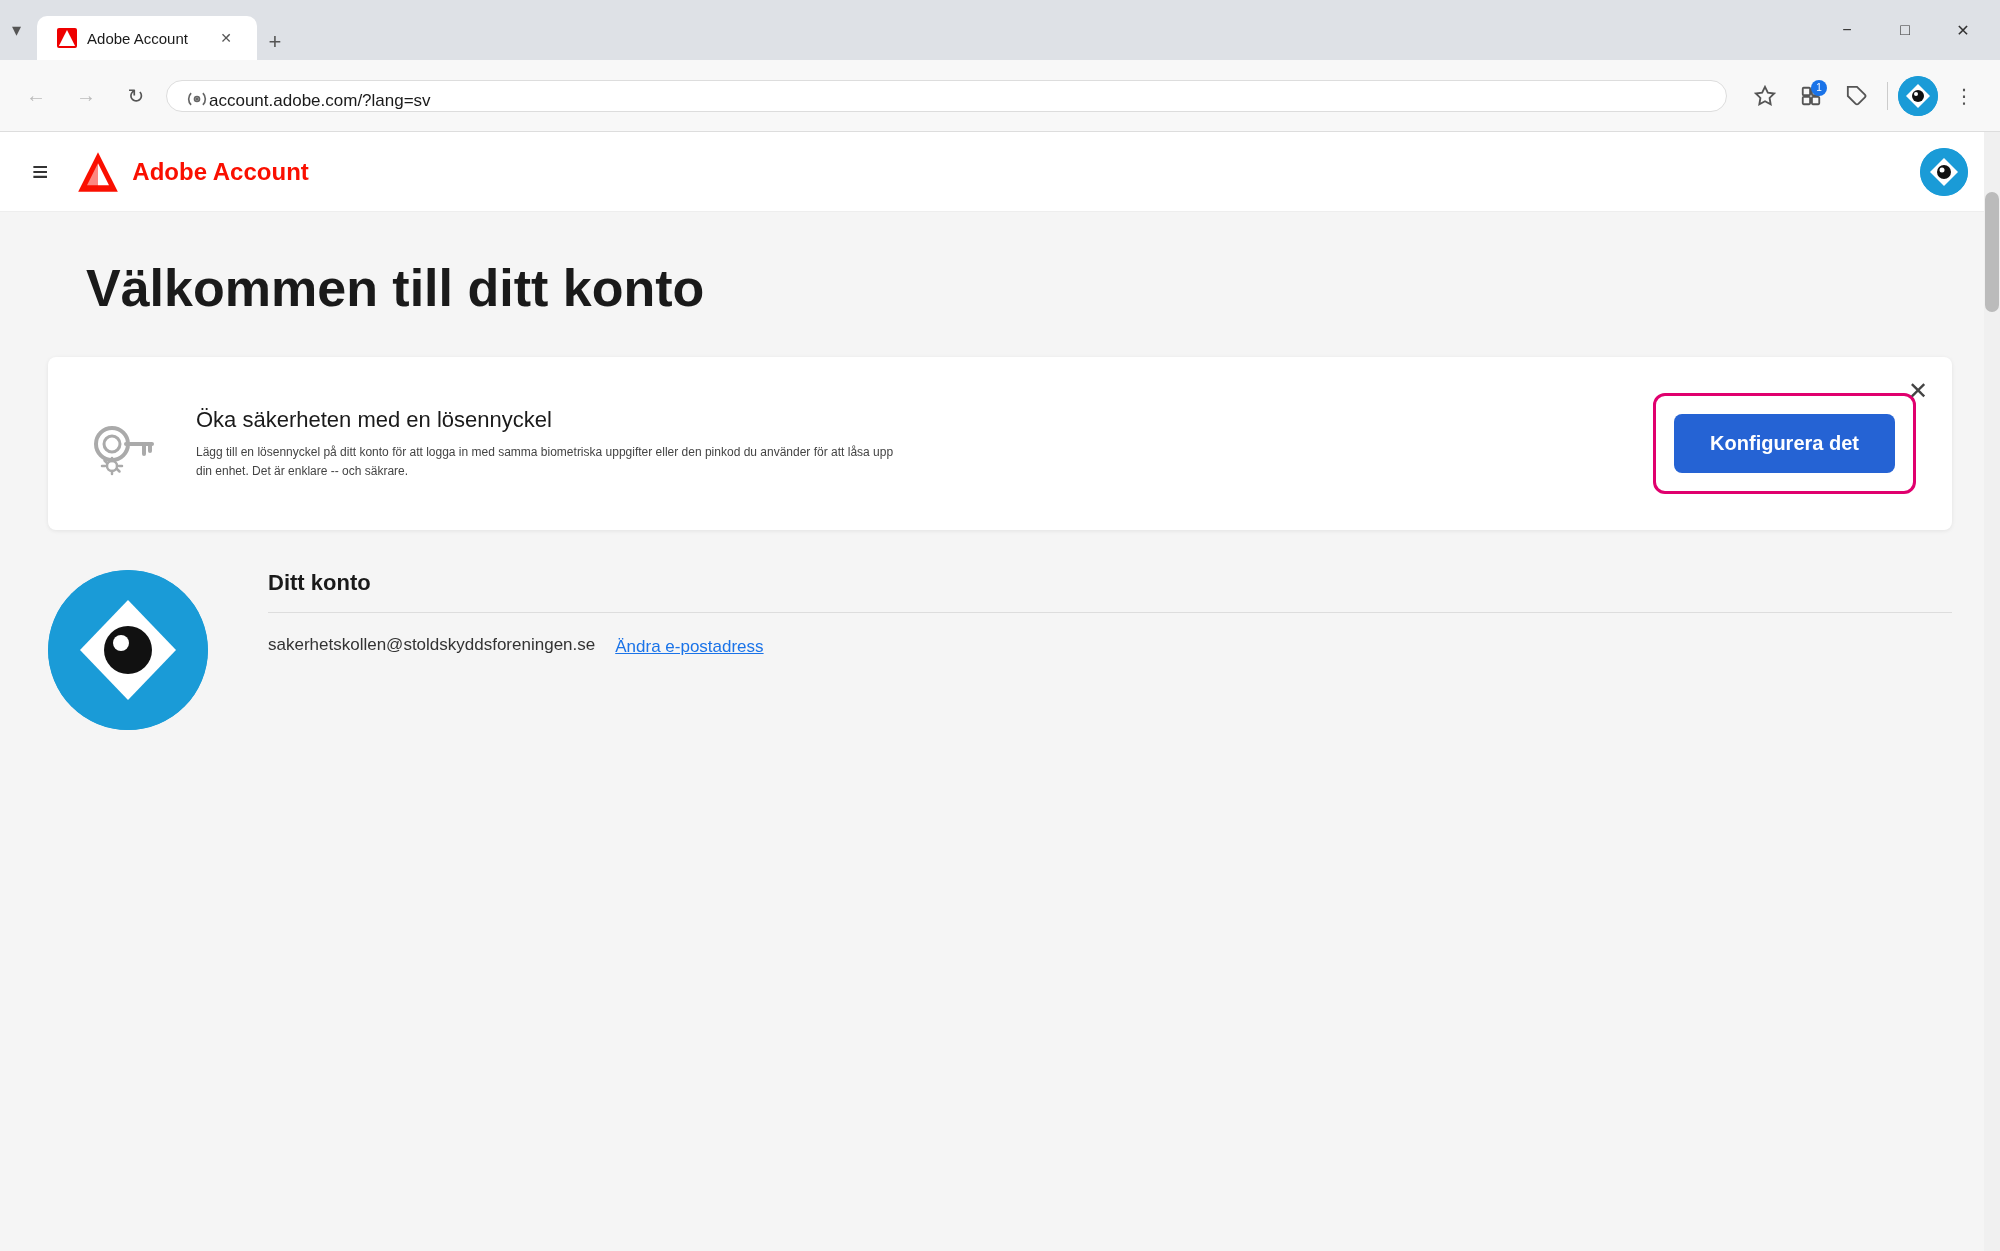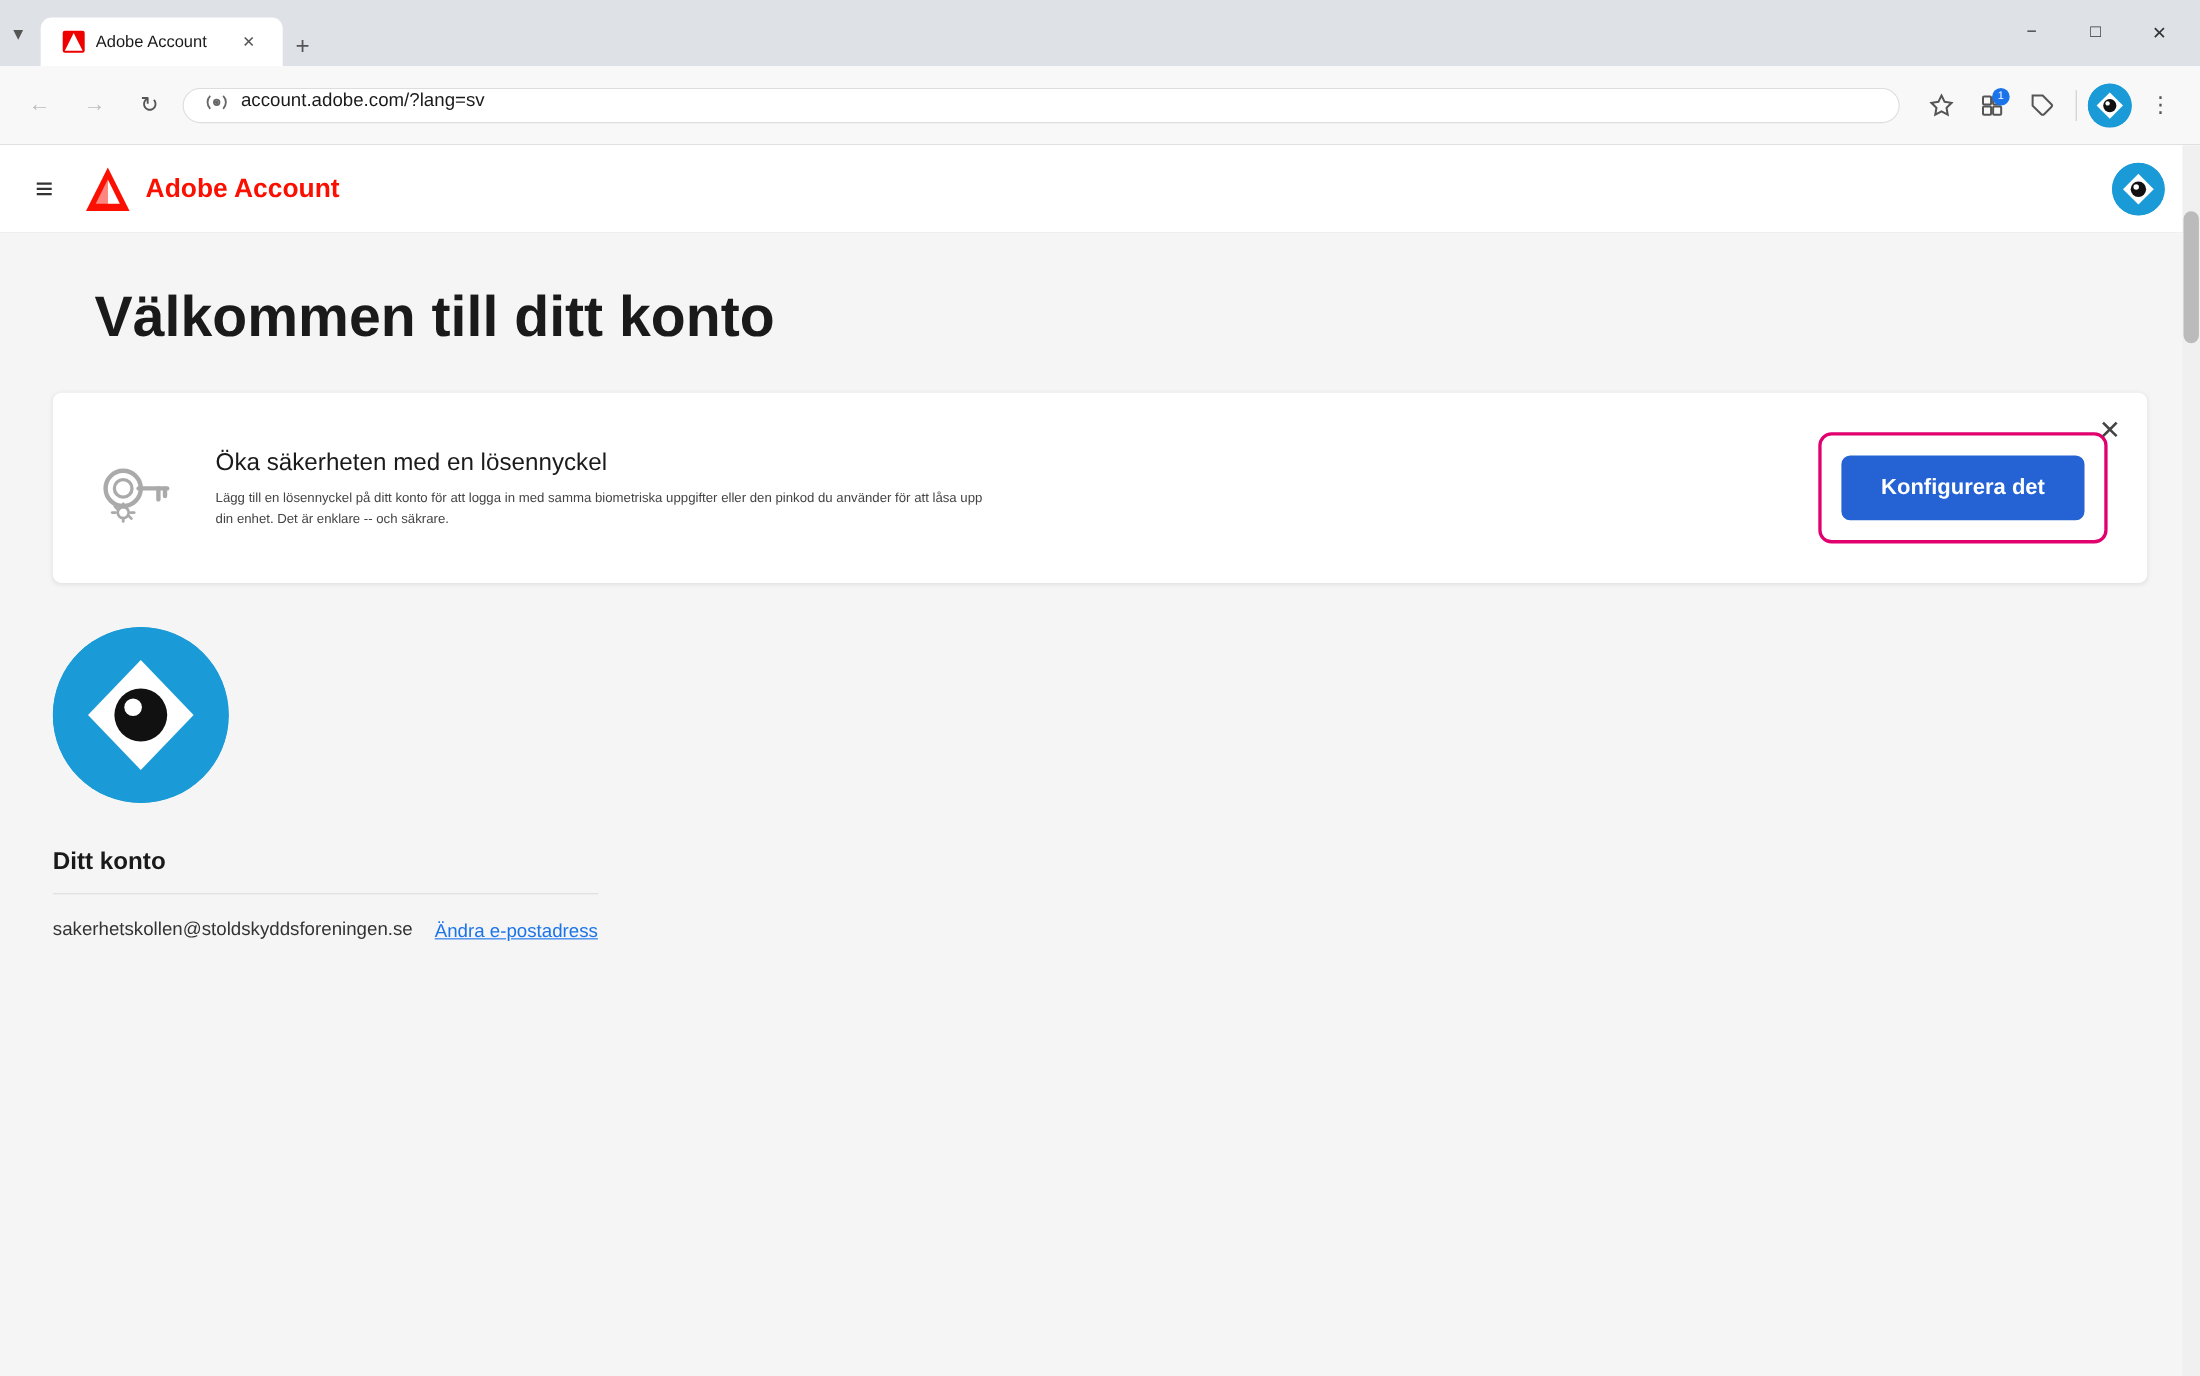--- a/index.html
+++ b/index.html
@@ -16,21 +16,21 @@
     .tab-title { font-size: 15px; color: #1a1a1a; flex: 1; white-space: nowrap; overflow: hidden; text-overflow: ellipsis; }
     .tab-close { width: 22px; height: 22px; border-radius: 50%; display: flex; align-items: center; justify-content: center; cursor: pointer; font-size: 14px; color: #555; }
     .tab-new { width: 36px; height: 36px; display: flex; align-items: center; justify-content: center; font-size: 22px; color: #555; cursor: pointer; border-radius: 50%; }
     .window-controls-right { display: flex; gap: 8px; margin-left: auto; }
     .win-btn { width: 50px; height: 36px; display: flex; align-items: center; justify-content: center; cursor: pointer; border-radius: 4px; font-size: 16px; color: #333; }
 
     
     .nav-bar { height: 72px; background: #f8f8f8; display: flex; align-items: center; padding: 0 16px; gap: 10px; border-bottom: 1px solid #ddd; }
     .nav-btn { width: 40px; height: 40px; border-radius: 50%; display: flex; align-items: center; justify-content: center; cursor: pointer; color: #555; font-size: 20px; }
     .nav-btn.disabled { color: #bbb; cursor: default; }
-    .address-bar { flex: 1; height: 32px; background: #fff; border: 1px solid #ddd; border-radius: 24px; display: flex; align-items: flex-start; padding: 0 18px; gap: 10px; font-size: 17px; color: #333; }
+    .address-bar { flex: 1; height: 32px; background: #fff; border: 1px solid #ddd; border-radius: 24px; display: flex; align-items: flex-end; padding: 0 18px; font-size: 17px; color: #333; }
     .address-bar-icon { width: 24px; height: 24px; display: flex; align-items: center; justify-content: center; color: #555; }
     .address-text { flex: 1; font-size: 17px; color: #1a1a1a; }
     .nav-actions { display: flex; align-items: center; gap: 6px; margin-left: 8px; }
     .nav-action-btn { width: 40px; height: 40px; border-radius: 50%; display: flex; align-items: center; justify-content: center; cursor: pointer; color: #555; font-size: 20px; }
     .badge-btn { position: relative; }
     .badge { position: absolute; top: 4px; right: 4px; background: #1a73e8; color: white; border-radius: 50%; width: 16px; height: 16px; font-size: 10px; display: flex; align-items: center; justify-content: center; }
     .nav-separator { width: 1px; height: 28px; background: #ccc; margin: 0 4px; }
     .profile-btn { width: 40px; height: 40px; border-radius: 50%; background: #1a9bd7; display: flex; align-items: center; justify-content: center; cursor: pointer; overflow: hidden; }
 
     
@@ -55,21 +55,21 @@
     .security-card { background: #fff; border-radius: 8px; padding: 36px; display: flex; align-items: center; gap: 32px; margin-bottom: 40px; position: relative; box-shadow: 0 1px 4px rgba(0,0,0,0.08); }
     .card-close { position: absolute; top: 20px; right: 24px; font-size: 24px; color: #444; cursor: pointer; background: none; border: none; }
     .card-icon { width: 80px; height: 80px; flex-shrink: 0; display: flex; align-items: center; justify-content: center; }
     .card-text { flex: 1; }
     .card-title { font-size: 22px; font-weight: 400; color: #1a1a1a; margin-bottom: 10px; }
     .card-desc { font-size: 12px; color: #444; line-height: 1.6; max-width: 700px; }
     .configure-btn-wrapper { border: 3px solid #e0006e; border-radius: 12px; padding: 18px; }
     .configure-btn { background: #2563d4; color: white; border: none; border-radius: 8px; padding: 18px 36px; font-size: 20px; font-weight: 600; cursor: pointer; white-space: nowrap; }
 
     
-    .account-section { display: flex; align-items: flex-start; gap: 40px; flex-direction: column; }
+    .account-section { display: flex; align-items: flex-start; gap: 60px; }
     .avatar-circle { width: 160px; height: 160px; border-radius: 50%; background: #1a9bd7; flex-shrink: 0; display: flex; align-items: center; justify-content: center; overflow: hidden; }
     .account-info { flex: 1; }
     .account-label { font-size: 22px; font-weight: 700; color: #1a1a1a; margin-bottom: 16px; }
     .divider { height: 1px; background: #ddd; margin-bottom: 20px; }
     .account-row { display: flex; align-items: flex-end; gap: 20px; }
     .account-email { font-size: 17px; color: #333; max-width: 380px; line-height: 1.4; }
     .account-link { font-size: 17px; color: #1a73e8; text-decoration: underline; cursor: pointer; }
   </style>
 </head>
 <body>

